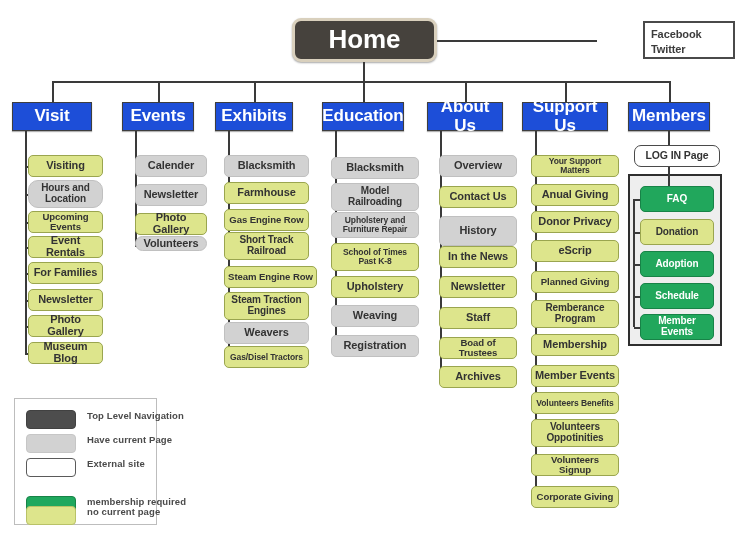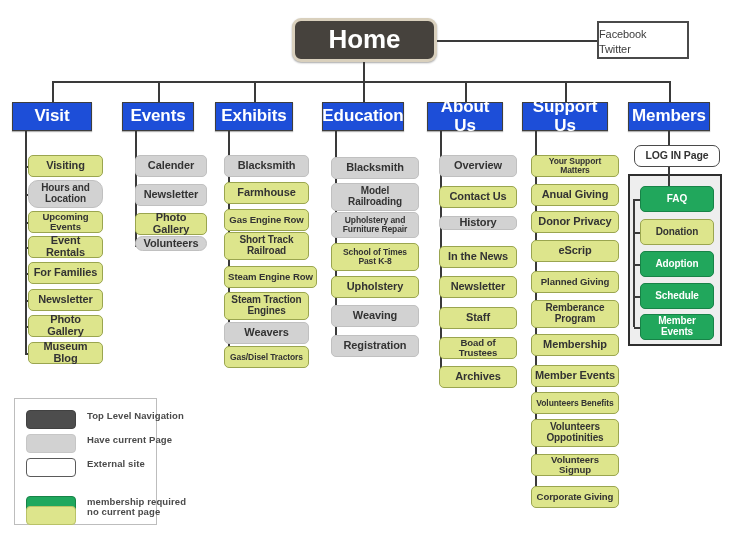--- a/index.html
+++ b/index.html
@@ -24,22 +24,22 @@
        border-radius:0;font-size:17px;font-weight:bold;
        box-shadow:0 1px 1px rgba(0,0,0,.30);}
 
   
   .gray{background:#d2d2d2;border:1px solid #c0c0c0;}
   .yellow{background:#dde58c;border:1.3px solid #9aa54f;}
   .green{background:#21a75c;border:1.3px solid #178347;color:#ffffff;}
   .white{background:#ffffff;border:1.6px solid #4a4a4a;border-radius:7px;}
   .external{background:#ffffff;border:2px solid #4a4a4a;border-radius:0;
             justify-content:flex-start;align-items:flex-start;
-            padding:4px 0;font-weight:normal;font-size:11px;
-            color:#3c3c3c;line-height:1.35;text-align:left;}
+            padding:4px 6px;font-weight:bold;font-size:11px;
+            color:#3c3c3c;line-height:1.35;text-align:left;margin-left:46px;}
 
   
   .ln{position:absolute;background:#3a3a3a;}
   .lnh{height:2px;}
   .lnv{width:2px;}
 
   
   .members-frame{position:absolute;box-sizing:border-box;
                  border:2px solid #2e2e2e;background:#eeeeee;}
 
@@ -137,21 +137,21 @@
     <div class="ln lnh" style="left: 335px; top: 346px; height: 2px;"></div>
     <div class="node gray" style="left: 331px; top: 335px; width: 88px; height: 22px; font-size: 11px; padding: 0px 2px;">Registration</div>
     <div class="ln lnv" style="left: 465px; top: 81px; width: 2px; height: 21px;"></div>
     <div class="node nav" style="left: 427px; top: 102px; width: 76px; height: 29px;">About Us</div>
     <div class="ln lnv" style="left: 440px; top: 131px; width: 2px; height: 246px;"></div>
     <div class="ln lnh" style="left: 440px; top: 166px; height: 2px;"></div>
     <div class="node gray" style="left: 439px; top: 155px; width: 78px; height: 22px; font-size: 11px; padding: 0px 2px;">Overview</div>
     <div class="ln lnh" style="left: 440px; top: 197px; height: 2px;"></div>
     <div class="node yellow" style="left: 439px; top: 186px; width: 78px; height: 22px; font-size: 11px; padding: 0px 2px;">Contact Us</div>
     <div class="ln lnh" style="left: 440px; top: 227px; height: 2px;"></div>
-    <div class="node gray" style="left: 439px; top: 216px; width: 78px; height: 14px; font-size: 11px; padding: 0px 2px;">History</div>
+    <div class="node gray" style="left: 439px; top: 216px; width: 78px; height: 30px; font-size: 11px; padding: 0px 2px;">History</div>
     <div class="ln lnh" style="left: 440px; top: 257px; height: 2px;"></div>
     <div class="node yellow" style="left: 439px; top: 246px; width: 78px; height: 22px; font-size: 11px; padding: 0px 2px;">In the News</div>
     <div class="ln lnh" style="left: 440px; top: 287px; height: 2px;"></div>
     <div class="node yellow" style="left: 439px; top: 276px; width: 78px; height: 22px; font-size: 11px; padding: 0px 2px;">Newsletter</div>
     <div class="ln lnh" style="left: 440px; top: 318px; height: 2px;"></div>
     <div class="node yellow" style="left: 439px; top: 307px; width: 78px; height: 22px; font-size: 11px; padding: 0px 2px;">Staff</div>
     <div class="ln lnh" style="left: 440px; top: 348px; height: 2px;"></div>
     <div class="node yellow" style="left: 439px; top: 337px; width: 78px; height: 22px; font-size: 9.6px; padding: 0px 2px;">Boad of Trustees</div>
     <div class="ln lnh" style="left: 440px; top: 377px; height: 2px;"></div>
     <div class="node yellow" style="left: 439px; top: 366px; width: 78px; height: 22px; font-size: 11px; padding: 0px 2px;">Archives</div>

